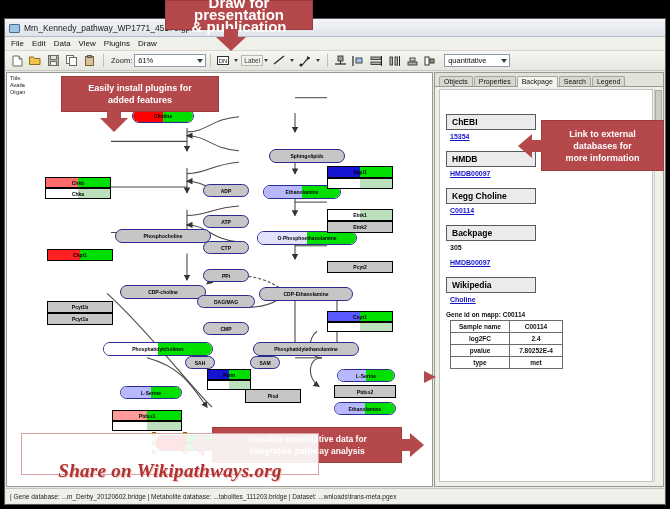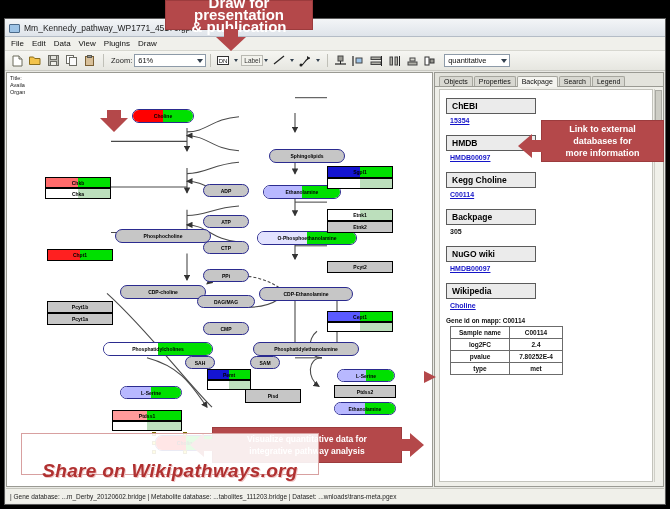--- a/index.html
+++ b/index.html
@@ -49,21 +49,21 @@
   
   .pwmeta{position:absolute;left:3px;top:2px;font-size:5.5px;color:#222;line-height:7px;}
 
   
   .tabs{display:flex;height:13px;align-items:flex-end;padding-left:4px;background:#e3e3dc;
         border-bottom:1px solid #9a9a93;}
   .tab{font-size:7px;padding:1px 4px;border:1px solid #a6a69e;border-bottom:none;background:#d8d8d1;
        color:#111;margin-right:1px;border-radius:2px 2px 0 0;}
   .tab.active{background:#f4f4ef;position:relative;top:1px;padding-bottom:2px;}
   .sidebody{position:absolute;left:4px;top:16px;right:10px;bottom:4px;background:#fff;overflow:hidden;
-            border:1px solid #c3c3bc;padding:5px 6px;box-sizing:border-box;}
+            border:1px solid #c3c3bc;padding:21px 6px;box-sizing:border-box;}
   .bp-head{display:inline-block;min-width:78px;border:1px solid #5b5b5b;background:#ebebeb;
            font-size:8.5px;font-weight:bold;color:#000;padding:2px 5px;margin-bottom:3px;}
   .bp-link{font-size:7px;color:#1414c8;text-decoration:underline;display:block;margin:0 0 8px 4px;
            font-weight:bold;}
   .bp-plain{font-size:7px;color:#111;display:block;margin:0 0 8px 4px;font-weight:bold;}
   .exp-title{font-size:8.5px;font-weight:bold;color:#000;margin:2px 0 6px 0;}
   .geneid{font-size:6.5px;color:#111;font-weight:bold;margin-bottom:2px;}
   table.expr{border-collapse:collapse;margin-left:4px;}
   table.expr td{border:1px solid #6b6b6b;font-size:6.5px;color:#111;text-align:center;
                 padding:2px 4px;font-weight:bold;}
@@ -96,21 +96,21 @@
   .handle{position:absolute;width:4px;height:4px;background:#ffe400;border:1px solid #7a6a00;
           box-sizing:border-box;}
 
   
   .callout{position:absolute;background:#b4484a;color:#fff;font-weight:bold;text-align:center;
            display:flex;align-items:center;justify-content:center;line-height:12px;
            border:1px solid #9c3b3d;box-sizing:border-box;}
 
   .shareBox{position:absolute;left:18px;top:419px;width:296px;height:40px;border:1px solid #d8a0a0;
             background:rgba(255,255,255,0.9);display:flex;align-items:center;justify-content:center;}
-  .shareTxt{font-family:Liberation Sans, sans-serif;font-style:italic;font-weight:bold;font-size:19px;
+  .shareTxt{font-family:Liberation Serif, serif;font-style:italic;font-weight:bold;font-size:19px;
             color:#b03030;text-shadow:1px 1px 0 #f0c8c8;letter-spacing:.3px;margin-top:34px;}
 </style>
 </head>
 <body>
 
 <div id="root">
 
   <div class="win">
 
     <div class="titlebar">
@@ -481,20 +481,26 @@
         </div>
         <div class="halfwrap" style="left:105px;top:348px;width:70px;height:10px;">
           <div class="h" style="background:#ffffff"></div>
             <div class="h" style="background:#bcdfbc"></div>
         </div>
 
         <div class="node gene" style="left:327px;top:312px;width:62px;height:13px;">
           <span>Ptdss2</span>
         </div>
 
+        <div class="callout" style="left:54px;top:3px;width:158px;height:36px;font-size:9px;">
+          <div>
+            <div>Easily install plugins for</div>
+            <div>added features</div>
+          </div>
+        </div>
         <svg style="position:absolute;left:92px;top:37px;width:30px;height:22px;">
           <path d="M15 0 L29 14 L22 14 L22 22 L8 22 L8 14 L1 14 Z" fill="#b4484a" transform="rotate(180 15 11)"></path>
         </svg>
 
         <div class="callout" style="left:205px;top:354px;width:190px;height:36px;font-size:8.5px;">
           <div>
             <div>Visualize quantitative data  for</div>
             <div>integrative pathway analysis</div>
           </div>
         </div>
@@ -525,21 +531,20 @@
 
           <div class="bp-head">HMDB</div>
           <a class="bp-link">HMDB00097</a>
 
           <div class="bp-head">Kegg Choline</div>
           <a class="bp-link">C00114</a>
 
           <div class="bp-head">Backpage</div>
           <span class="bp-plain">305</span>
 
-          <div class="bp-head">NuGO wiki</div>
           <a class="bp-link">HMDB00097</a>
 
           <div class="bp-head">Wikipedia</div>
           <a class="bp-link">Choline</a>
 
           <div class="geneid">Gene id on mapp: C00114</div>
 
           <table class="expr">
             <tbody>
                 <tr>
@@ -576,21 +581,21 @@
   <div class="callout" style="left:165px;top:0px;width:148px;height:30px;font-size:15px;">
     <div>
       <div>Draw for presentation</div>
       <div>&amp; publication</div>
     </div>
   </div>
   <svg style="position:absolute;left:215px;top:29px;width:32px;height:22px;">
     <path d="M16 22 L31 8 L23 8 L23 0 L9 0 L9 8 L1 8 Z" fill="#b4484a"></path>
   </svg>
 
-  <div class="callout" style="left:541px;top:120px;width:123px;height:42px;font-size:9px;">
+  <div class="callout" style="left:541px;top:120px;width:123px;height:51px;font-size:9px;">
     <div>
       <div>Link  to external</div>
       <div>databases  for</div>
       <div>more information</div>
     </div>
   </div>
   <svg style="position:absolute;left:518px;top:132px;width:26px;height:28px;">
     <path d="M0 14 L14 2 L14 8 L26 8 L26 20 L14 20 L14 26 Z" fill="#b4484a"></path>
   </svg>
 

